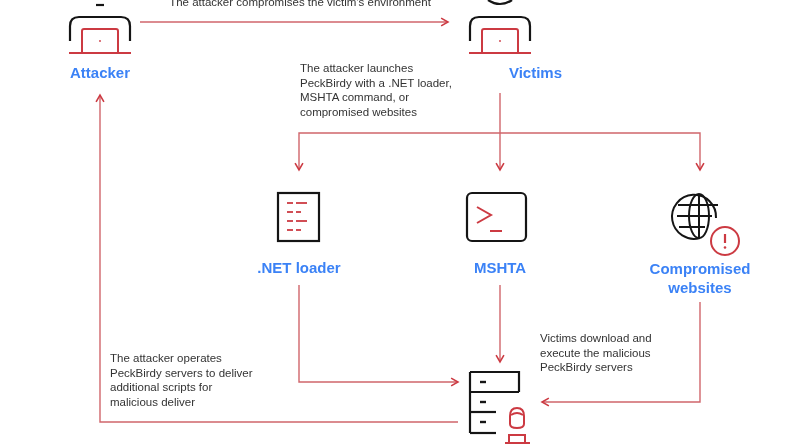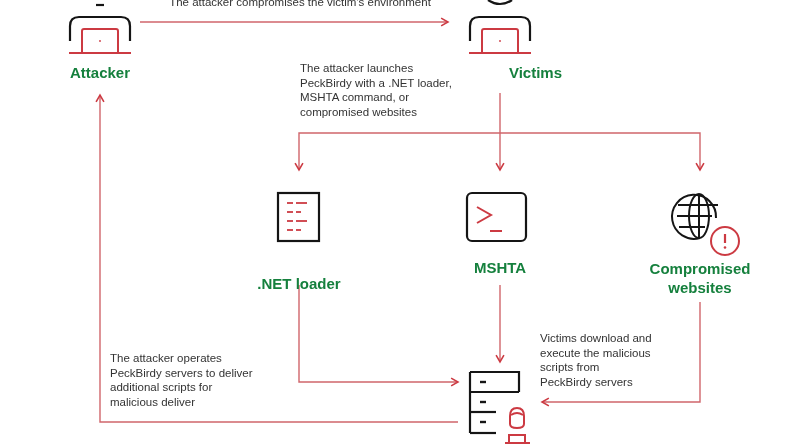--- a/index.html
+++ b/index.html
@@ -1,19 +1,19 @@
 <!DOCTYPE html>
 <html><head>
   <meta charset="utf-8">
   <style>
     html, body { margin: 0; padding: 0; background: #ffffff; }
     body { width: 800px; height: 445px; position: relative; overflow: hidden;
            font-family: "Liberation Sans", "DejaVu Sans", sans-serif; color: #222; }
     svg.canvas { position: absolute; left: 0; top: 0; }
-    .lbl { position: absolute; font-weight: bold; font-size: 15px; color: #15803d; text-align: center; white-space: nowrap; }
+    .lbl { position: absolute; font-weight: bold; font-size: 15px; color: #3b82f6; text-align: center; white-space: nowrap; }
     .note { position: absolute; font-size: 11.5px; line-height: 14.5px; color: #333; }
     .note.right { text-align: left; }
     .note.center { text-align: center; }
   </style>
 </head>
 <body>
 
 <svg class="canvas" width="800" height="445" viewBox="0 0 800 445">
   <defs>
     <marker id="arr" viewBox="0 0 10 10" refX="8" refY="5" markerWidth="7" markerHeight="7" orient="auto-start-reverse">
@@ -99,21 +99,21 @@
       <path d="M510,424 V416 Q510,408 517,408 Q524,408 524,416 V424 Q524,428 517,428 Q510,428 510,424 Z"></path>
       <path d="M511,415 Q517,411 523,415"></path>
       <path d="M509,442 V435 H525 V442"></path>
       <line x1="505" y1="443" x2="530" y2="443"></line>
     </g>
   </g>
 </svg>
 
 <div class="lbl" style="left:60px; top:64px; width:80px;">Attacker</div>
 <div class="lbl" style="left:482px; top:64px; width:80px;text-align:right;">Victims</div>
-<div class="lbl" style="left:239px; top:259px; width:120px;margin-top:16px;">.NET loader</div>
+<div class="lbl" style="left:239px; top:259px; width:120px;">.NET loader</div>
 <div class="lbl" style="left:440px; top:259px; width:120px;">MSHTA</div>
 <div class="lbl" style="left:630px; top:259px; width:140px; line-height:19px;">
   <div>Compromised</div>
   <div>websites</div>
 </div>
 
 <div class="note center" style="left:140px; top:-5px; width:320px;">The attacker compromises the victim's environment</div>
 
 <div class="note" style="left:300px; top:61px; width:180px;">
   <div>The attacker launches</div>
@@ -125,15 +125,14 @@
 <div class="note" style="left:110px; top:351px; width:180px;">
   <div>The attacker operates</div>
   <div>PeckBirdy servers to deliver</div>
   <div>additional scripts for</div>
   <div>malicious deliver</div>
 </div>
 
 <div class="note right" style="left:540px; top:331px; width:150px;">
   <div>Victims download and</div>
   <div>execute the malicious</div>
-  <div>scripts from</div>
   <div>PeckBirdy servers</div>
 </div>
 
 </body></html>

